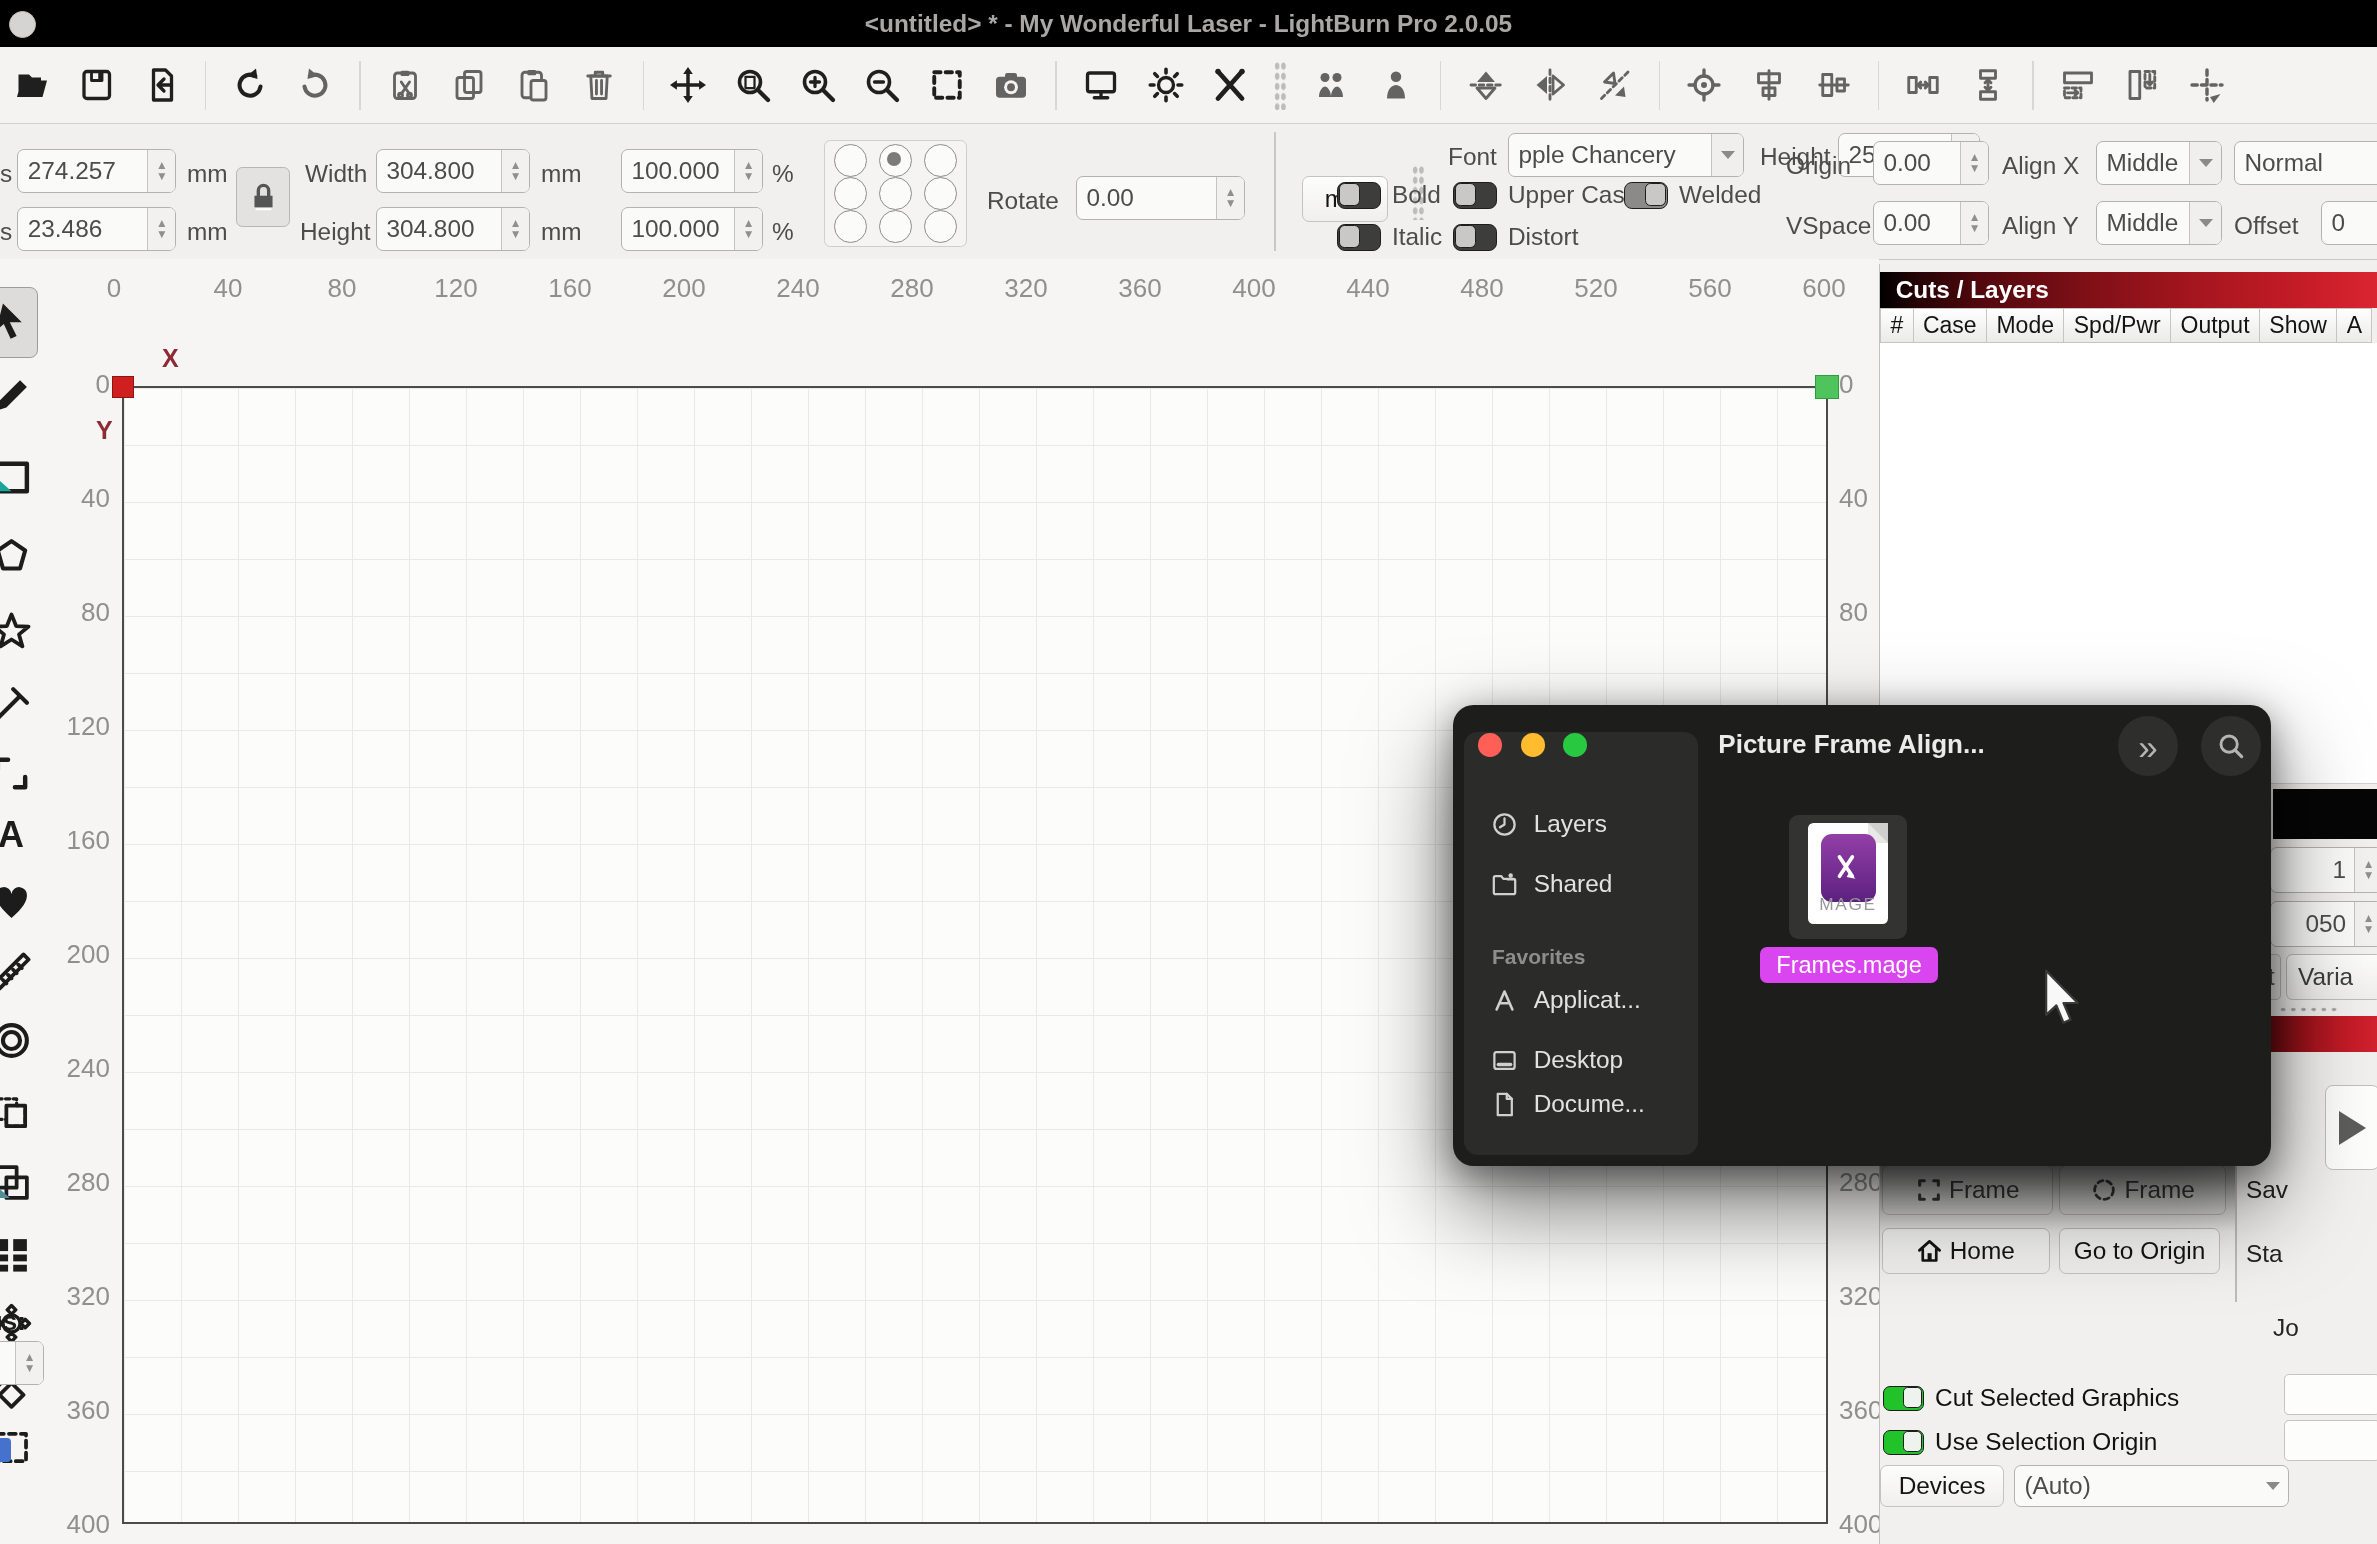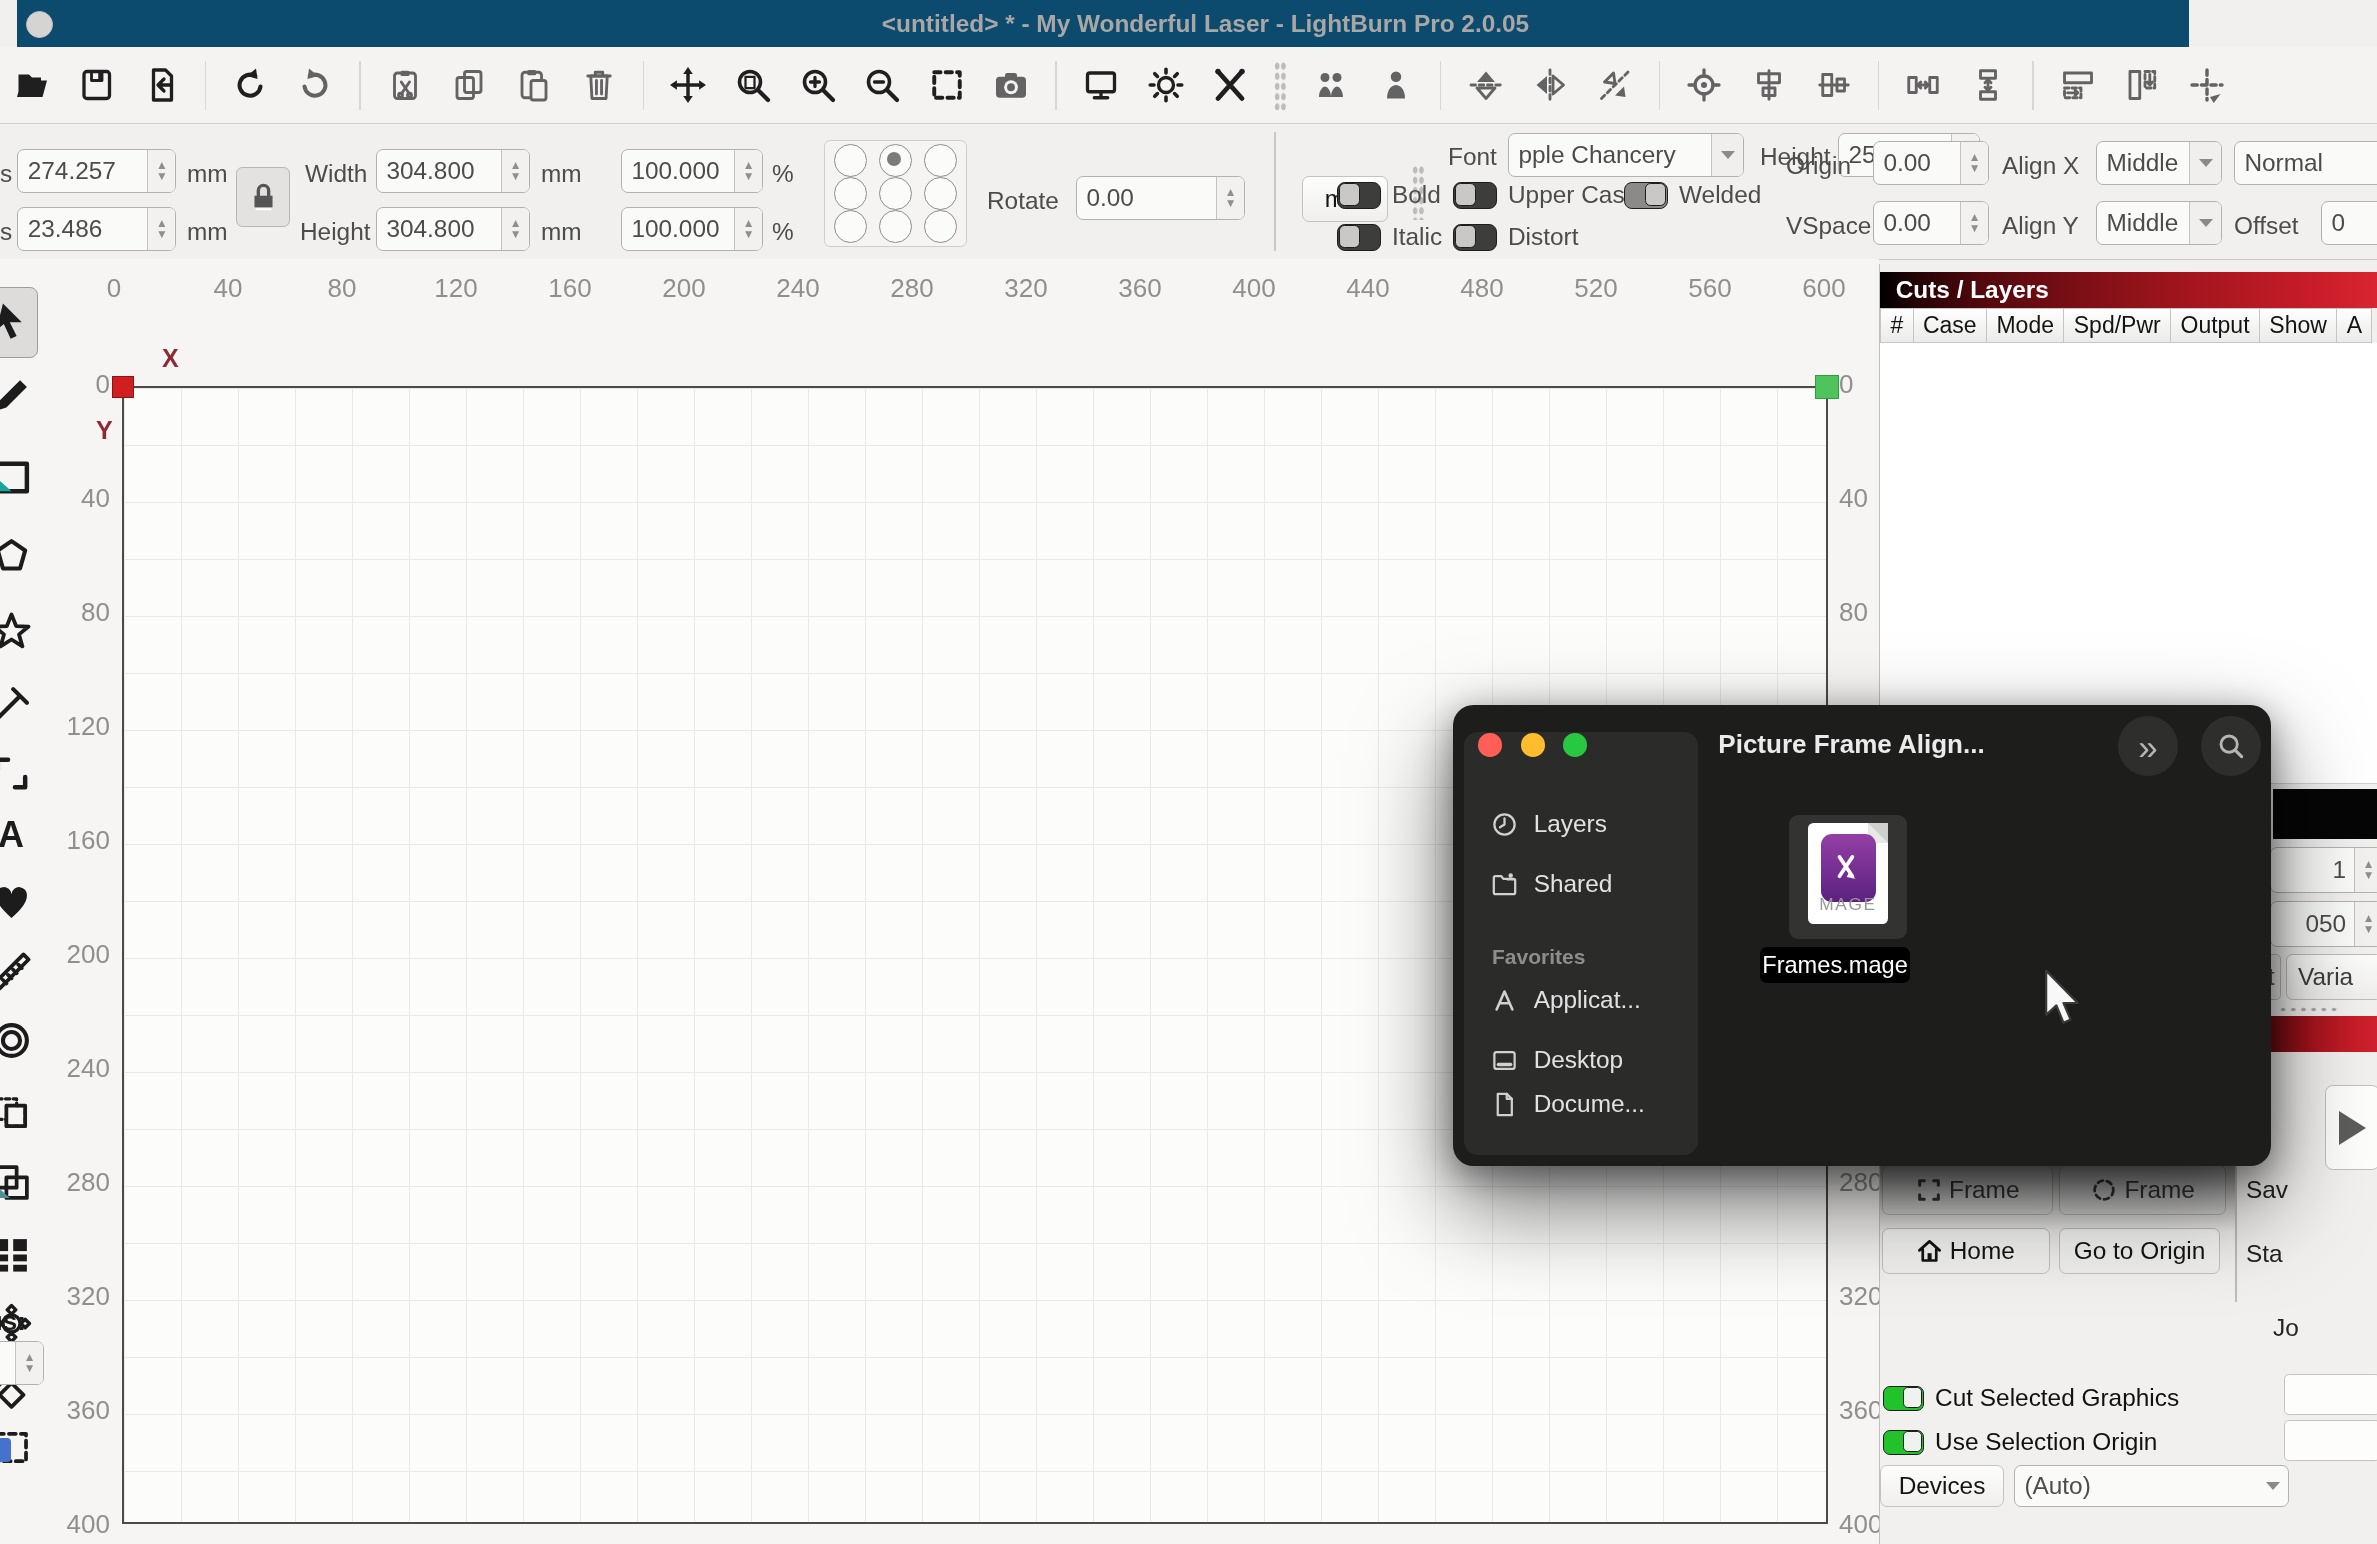--- a/index.html
+++ b/index.html
@@ -2,21 +2,21 @@
 <html style="font-size:12.6px"><head>
 <meta charset="utf-8">
 <style>
   html,body{margin:0;padding:0;width:2377px;height:1544px;overflow:hidden;
     font-family:"Liberation Sans",sans-serif;background:#f1f0ee;position:relative}
   .abs{position:absolute}
   svg{stroke:currentColor;fill:none;stroke-width:1.9;stroke-linecap:round;stroke-linejoin:round}
   .ib{color:#1f1f1f}.ig{color:#636363}
   .ti{width:36px;height:36px}
   
-  #titlebar{left:17px;top:0;width:2172px;height:47px;background:#0c4a6e;border-bottom:0.8px solid #d6d4d2}
+  #titlebar{left:0;top:0;width:2377px;height:47px;background:#000000;border-bottom:0.8px solid #d6d4d2}
   #tl-circle{left:8.6px;top:11px;width:25px;height:25px;border-radius:50%;background:#d6d4d2;border:0.8px solid #c2c0be}
   #win-title{left:0;top:0;width:2377px;height:47px;line-height:47px;text-align:center;
     font-weight:bold;font-size:24.4px;color:#a9a7a5}
   
   #toolbar1{left:0;top:47px;width:2377px;height:77px;background:#f4f3f1;border-bottom:1.6px solid #d2d1cf;
     display:flex;align-items:center;gap:23.6px;padding-left:11px;box-sizing:border-box}
   .tsep{width:1.6px;height:49px;background:#d8d7d5}
   .tdots{width:12.6px;height:49px;background-image:radial-gradient(#bdbcba 2px,transparent 2.5px);background-size:6.3px 10.2px}
   .tbtn{display:flex;align-items:center;justify-content:center;width:41px;height:49px}
   
@@ -112,21 +112,21 @@
   .sbitem{position:absolute;left:38px;display:flex;align-items:center;gap:15.7px;color:#e2e2e2;font-size:24.4px}
   .sbitem svg{width:27px;height:27px;color:#d0d0d0;stroke-width:2}
   #fav-head{position:absolute;left:39px;color:#8d8d8d;font-size:21px;font-weight:bold}
   #ftile{left:336px;top:110px;width:118px;height:124px;background:#333332;border-radius:9.4px}
   #fpage{left:355px;top:118px;width:80px;height:101px;background:#fff;border-radius:5.5px}
   #fpage::after{content:"";position:absolute;right:0;top:0;border-style:solid;border-width:0 20.4px 20.4px 0;border-color:transparent #cfcfcd #e8e8e6 transparent}
   #fbadge{left:368px;top:129px;width:55px;height:68px;border-radius:11px;background:linear-gradient(#933fa6,#5c2180);
     display:flex;align-items:center;justify-content:center}
   #fbadge svg{width:31px;height:41px}
   #fmage{left:355px;top:189px;width:80px;text-align:center;color:#979797;font-size:17.3px;letter-spacing:1.6px}
-  #fpill{left:307px;top:242px;width:150px;height:36px;background:#000000;border-radius:7px;color:#fff;font-size:23.6px;
+  #fpill{left:307px;top:242px;width:178px;height:36px;background:#d946ef;border-radius:7px;color:#fff;font-size:23.6px;
     display:flex;align-items:center;justify-content:center}
   #cursor{left:2043px;top:969px;z-index:60}
 </style>
 </head>
 <body>
 
 <div class="abs" id="titlebar">
   <div class="abs" id="tl-circle"></div>
   <div class="abs" id="win-title">&lt;untitled&gt; * - My Wonderful Laser - LightBurn Pro 2.0.05</div>
 </div>

